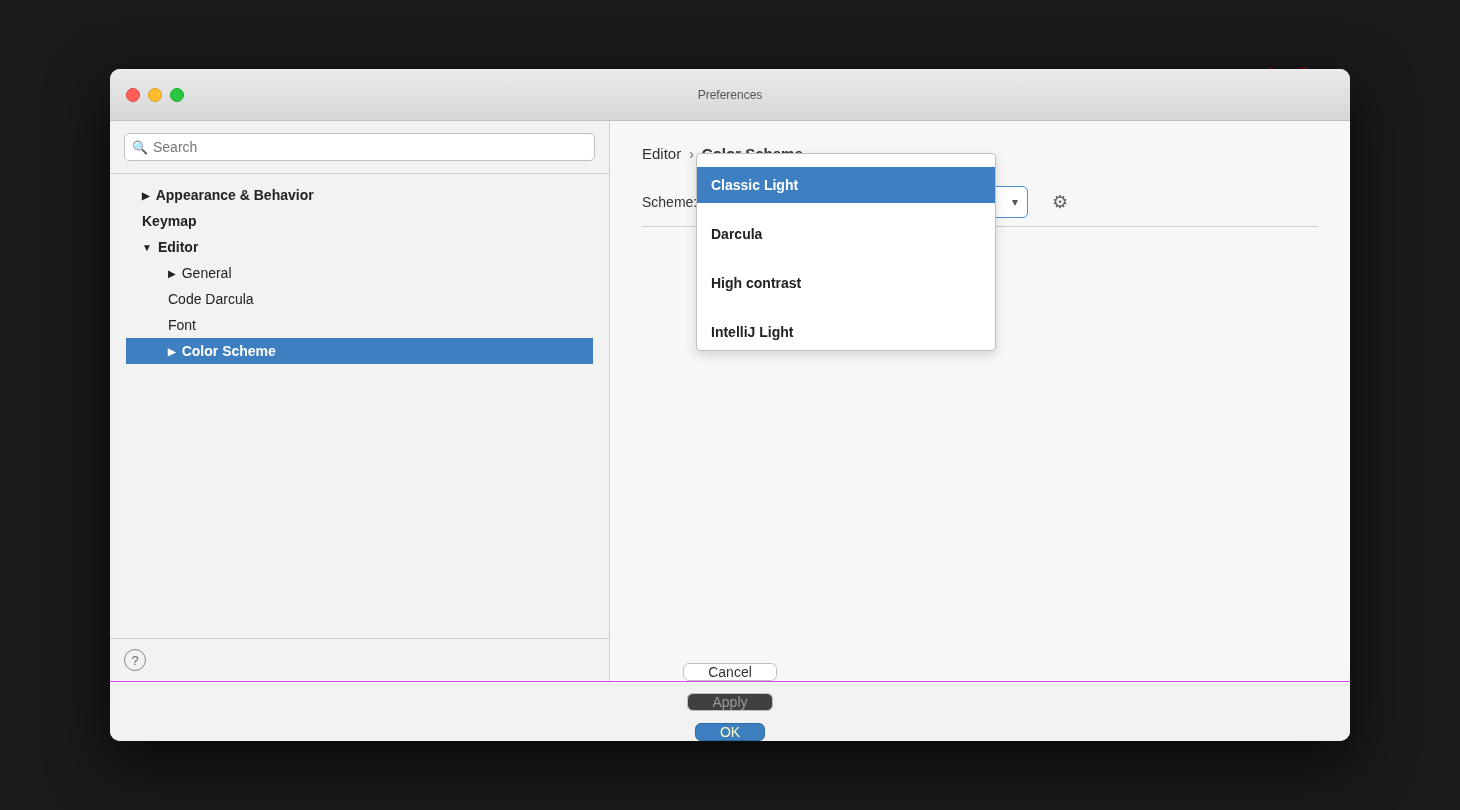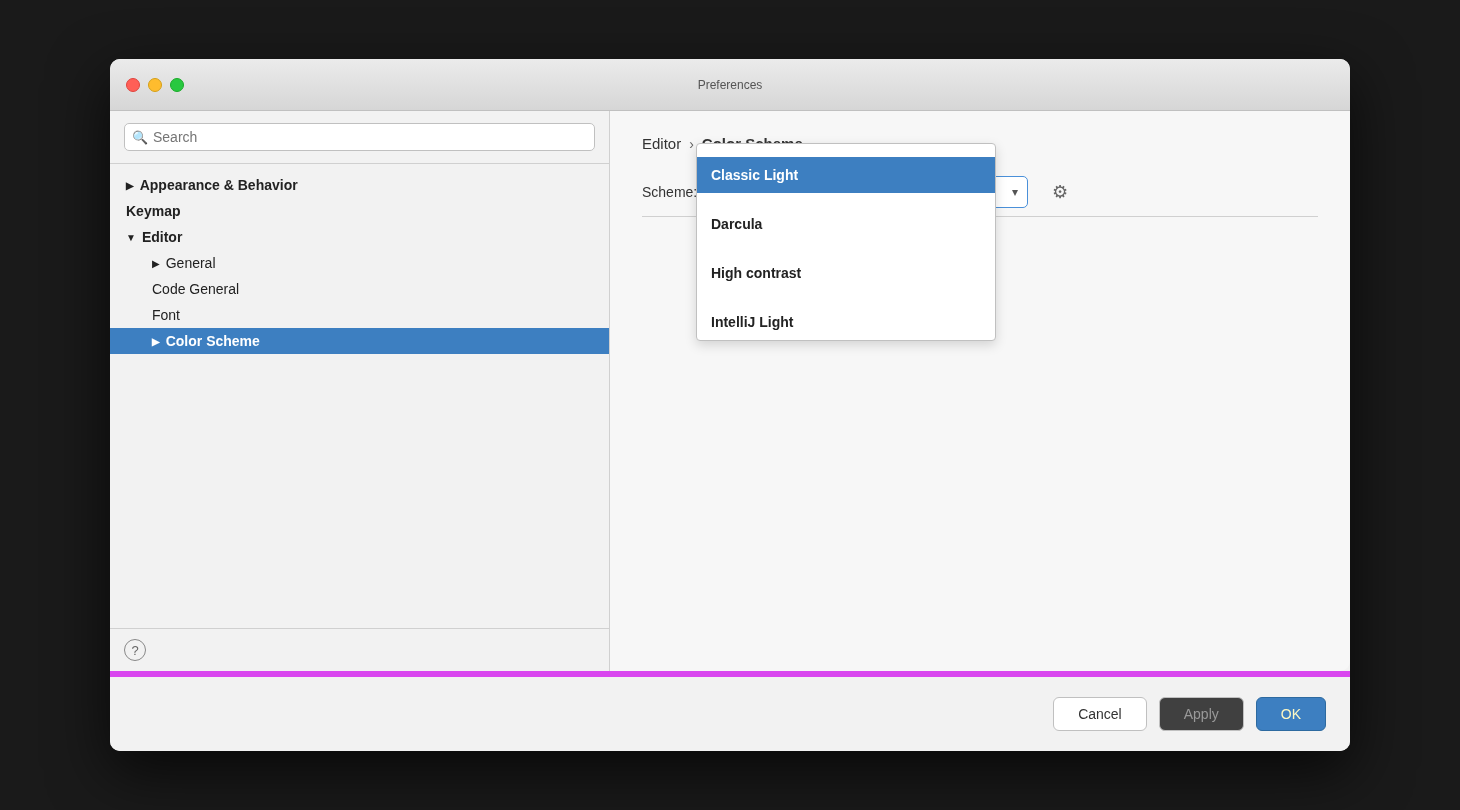--- a/index.html
+++ b/index.html
@@ -97,21 +97,21 @@
       position: absolute;
       left: 8px;
       top: 50%;
       transform: translateY(-50%);
       color: #888;
       font-size: 13px;
     }
     .nav-tree {
       flex: 1;
       overflow-y: auto;
-      padding: 8px 0;
+      padding: 8px 16px;
     }
     .nav-item {
       padding: 5px 16px 5px 16px;
       font-size: 14px;
       cursor: pointer;
       display: flex;
       align-items: center;
       gap: 6px;
       color: #222;
     }
@@ -266,29 +266,30 @@
       color: #222;
       font-weight: 600;
       margin-top: 13px;
     }
     .dropdown-item.selected {
       background: #3d7fc1;
       color: white;
     }
     
     .window-footer {
-      height: 80px;
+      height: 60px;
       background: #f2f2f2;
-      border-top: 6px solid #d946ef;
+      border-top: 1px solid #d946ef;
       display: flex;
       align-items: center;
       justify-content: flex-end;
       padding: 0 24px;
       gap: 12px;
       border-radius: 0 0 10px 10px;
+      flex-direction: column;
     }
     .btn {
       height: 34px;
       padding: 0 24px;
       border-radius: 6px;
       font-size: 14px;
       cursor: pointer;
       border: 1px solid #c0c0c0;
     }
     .btn-cancel {
@@ -348,21 +349,21 @@
           <span class="chevron chevron-down"></span>
           <span>Editor</span>
         </div>
 
         <div class="nav-item level-2">
           <span class="chevron chevron-right"></span>
           <span>General</span>
         </div>
 
         <div class="nav-item level-2">
-          <span>Code General</span>
+          <span>Code Darcula</span>
         </div>
 
         <div class="nav-item level-2">
           <span>Font</span>
         </div>
 
         <div class="nav-item level-3 active">
           <span class="chevron chevron-right" style="color:white;"></span>
           <span>Color Scheme</span>
         </div>

